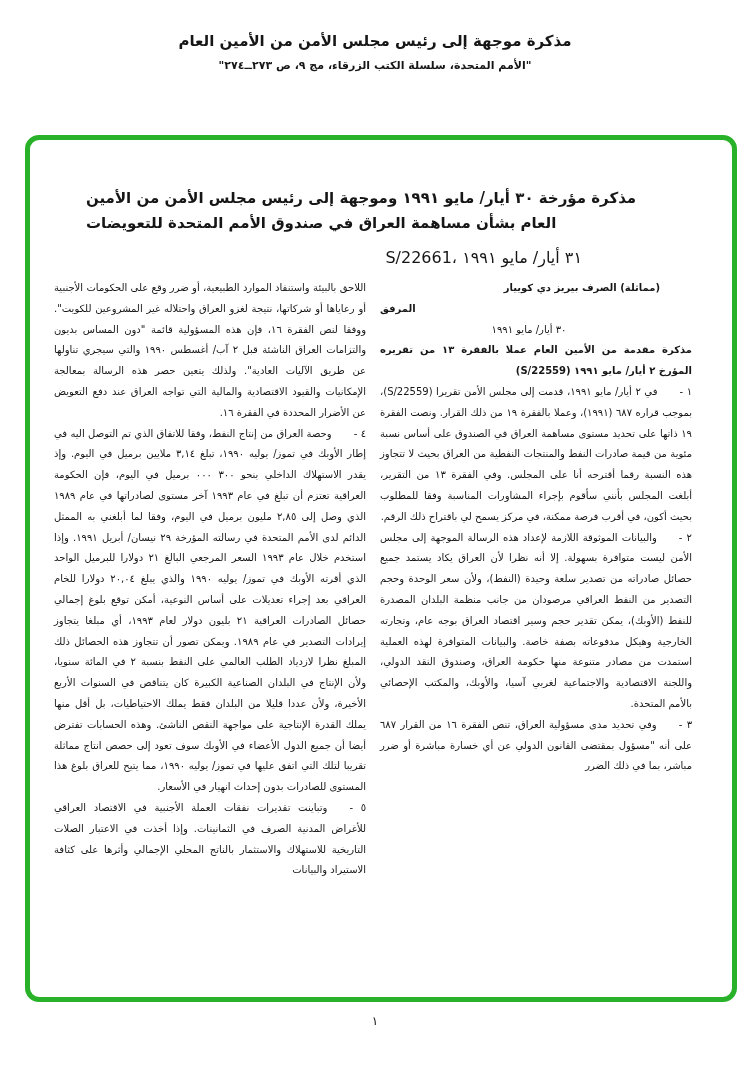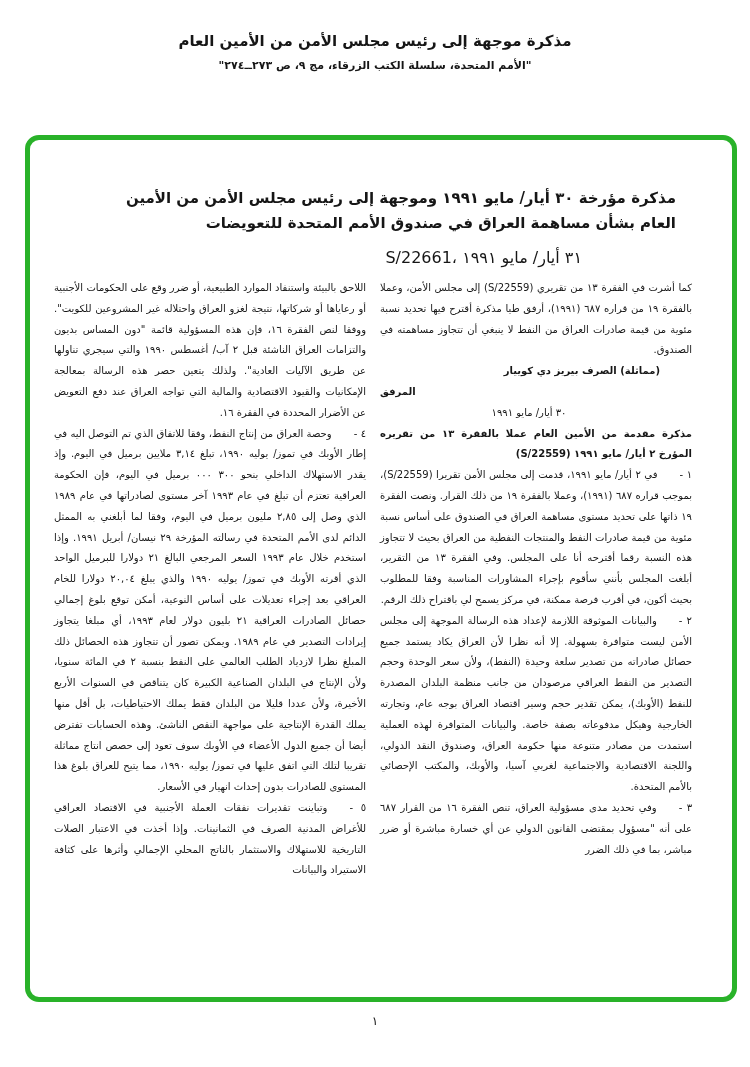--- a/index.html
+++ b/index.html
@@ -27,21 +27,21 @@
     position: absolute; left: 25px; top: 135px;
     width: 712px; height: 867px;
     border: 5px solid #29b229;
     border-radius: 14px;
     background: #ffffff;
   }
 
   
   .memo-title {
     margin: 46px auto 0 auto; width: 590px;
-    text-align: right; direction: rtl;
+    text-align: left; direction: rtl;
     font-size: 15px; font-weight: bold; line-height: 25px;
   }
   .memo-ref {
     position: absolute; top: 108px; right: 150px;
     font-size: 16px; direction: ltr; unicode-bidi: plaintext;
   }
 
   
   .columns {
     position: absolute; top: 138px; right: 40px; left: 25px;
@@ -76,21 +76,20 @@
 
 <div class="green-frame">
 
   <div class="memo-title">مذكرة مؤرخة ٣٠ أيار/ مايو ١٩٩١ وموجهة إلى رئيس مجلس الأمن من الأمين العام بشأن مساهمة العراق في صندوق الأمم المتحدة للتعويضات</div>
 
   <div class="memo-ref">S/22661، ٣١ أيار/ مايو ١٩٩١</div>
 
   <div class="columns">
 
     <div class="col">
-      <p>كما أشرت في الفقرة ١٣ من تقريري (S/22559) إلى مجلس الأمن، وعملا بالفقرة ١٩ من قراره ٦٨٧ (١٩٩١)، أرفق طيا مذكرة أقترح فيها تحديد نسبة مئوية من قيمة صادرات العراق من النفط لا ينبغي أن تتجاوز مساهمته في الصندوق.</p>
       <p class="signature-line">
         <span>(مماثلة)</span>
         <span>الصرف بيريز دي كوييار</span>
       </p>
       <p class="annex-heading">المرفق</p>
       <p class="annex-date">٣٠ أيار/ مايو ١٩٩١</p>
       <p class="annex-subtitle">مذكرة مقدمة من الأمين العام عملا بالفقرة ١٣ من تقريره المؤرخ ٢ أيار/ مايو ١٩٩١ (S/22559)</p>
 
       <p class="num-para">
         <span class="pnum">١ -</span><span>في ٢ أيار/ مايو ١٩٩١، قدمت إلى مجلس الأمن تقريرا (S/22559)، بموجب قراره ٦٨٧ (١٩٩١)، وعملا بالفقرة ١٩ من ذلك القرار. ونصت الفقرة ١٩ ذاتها على تحديد مستوى مساهمة العراق في الصندوق على أساس نسبة مئوية من قيمة صادرات النفط والمنتجات النفطية من العراق بحيث لا تتجاوز هذه النسبة رقما أقترحه أنا على المجلس. وفي الفقرة ١٣ من التقرير، أبلغت المجلس بأنني سأقوم بإجراء المشاورات المناسبة وفقا للمطلوب بحيث أكون، في أقرب فرصة ممكنة، في مركز يسمح لي باقتراح ذلك الرقم.</span>

